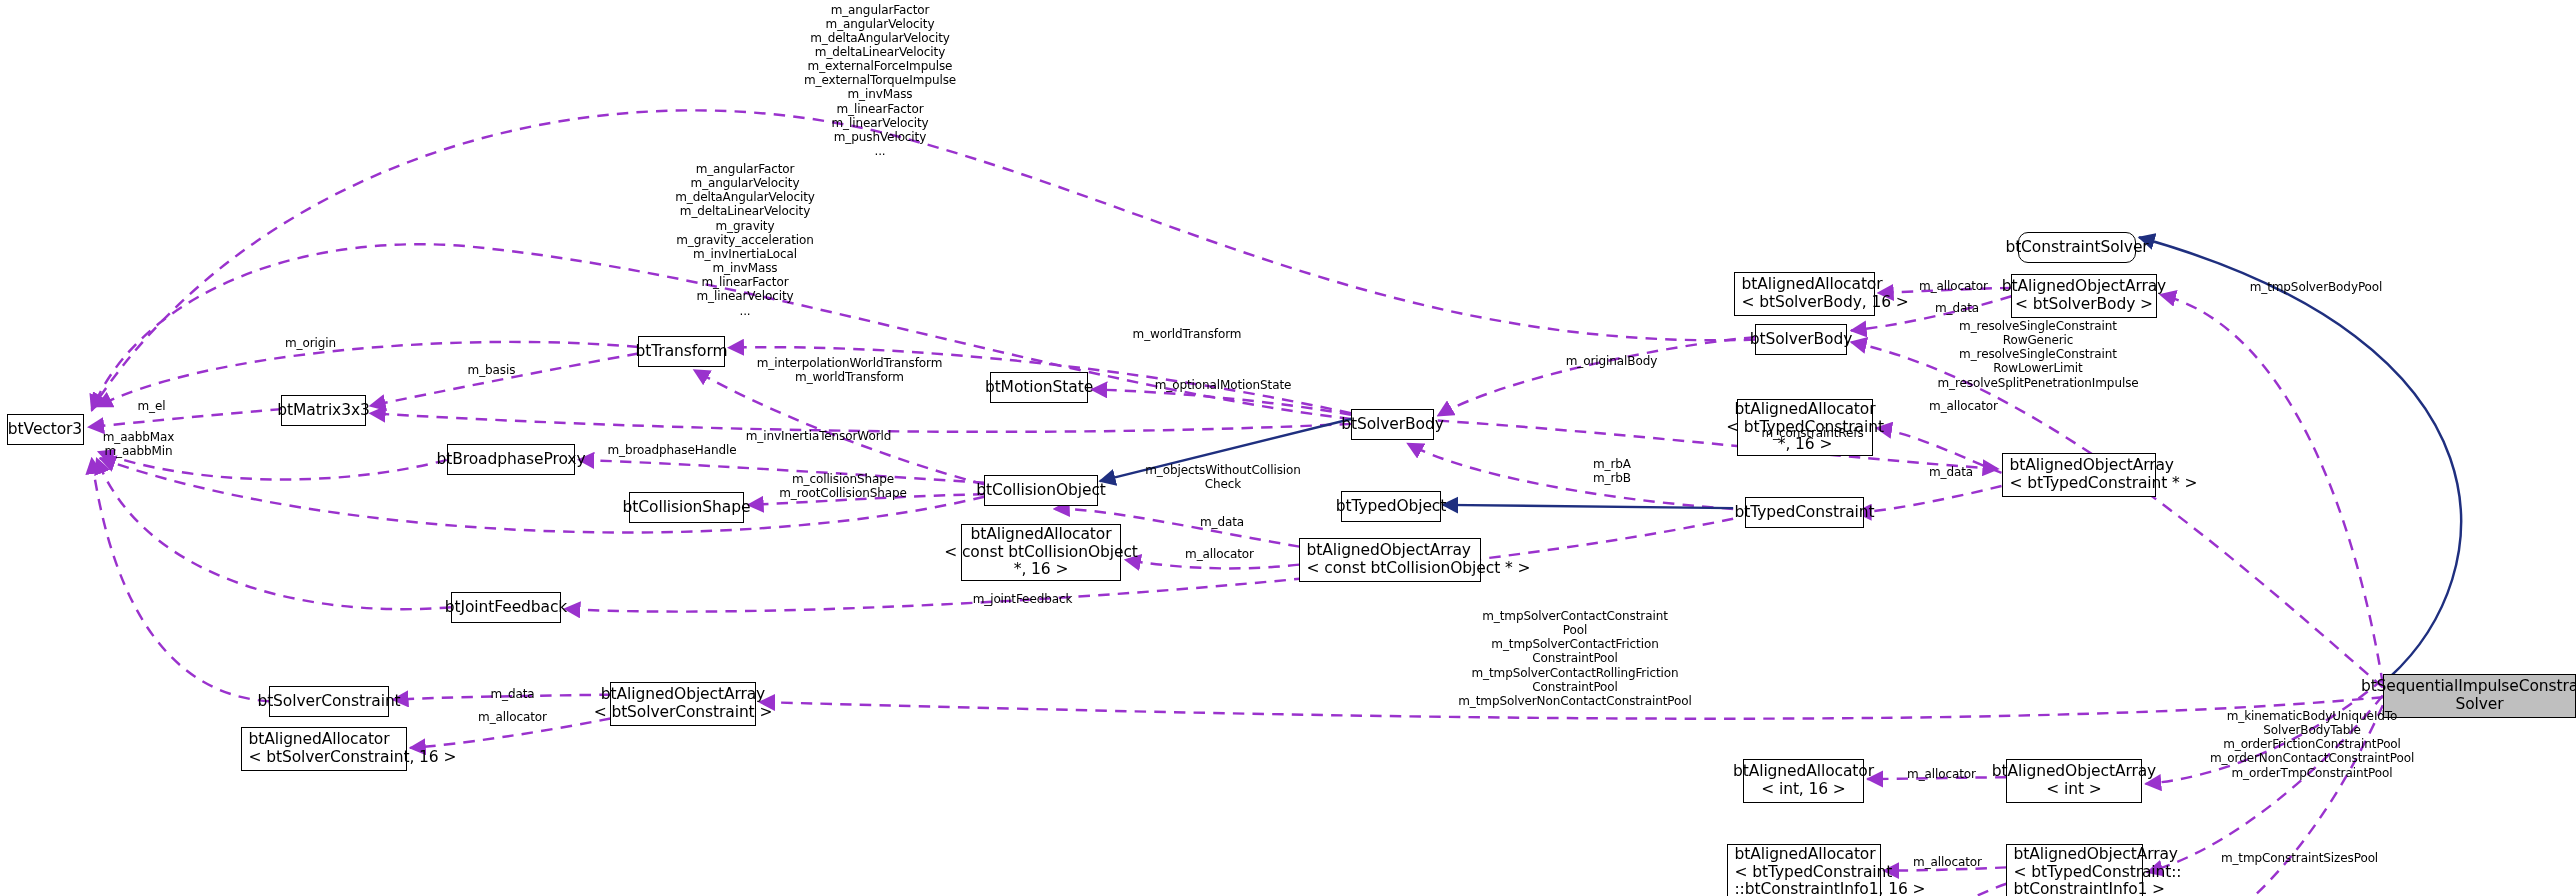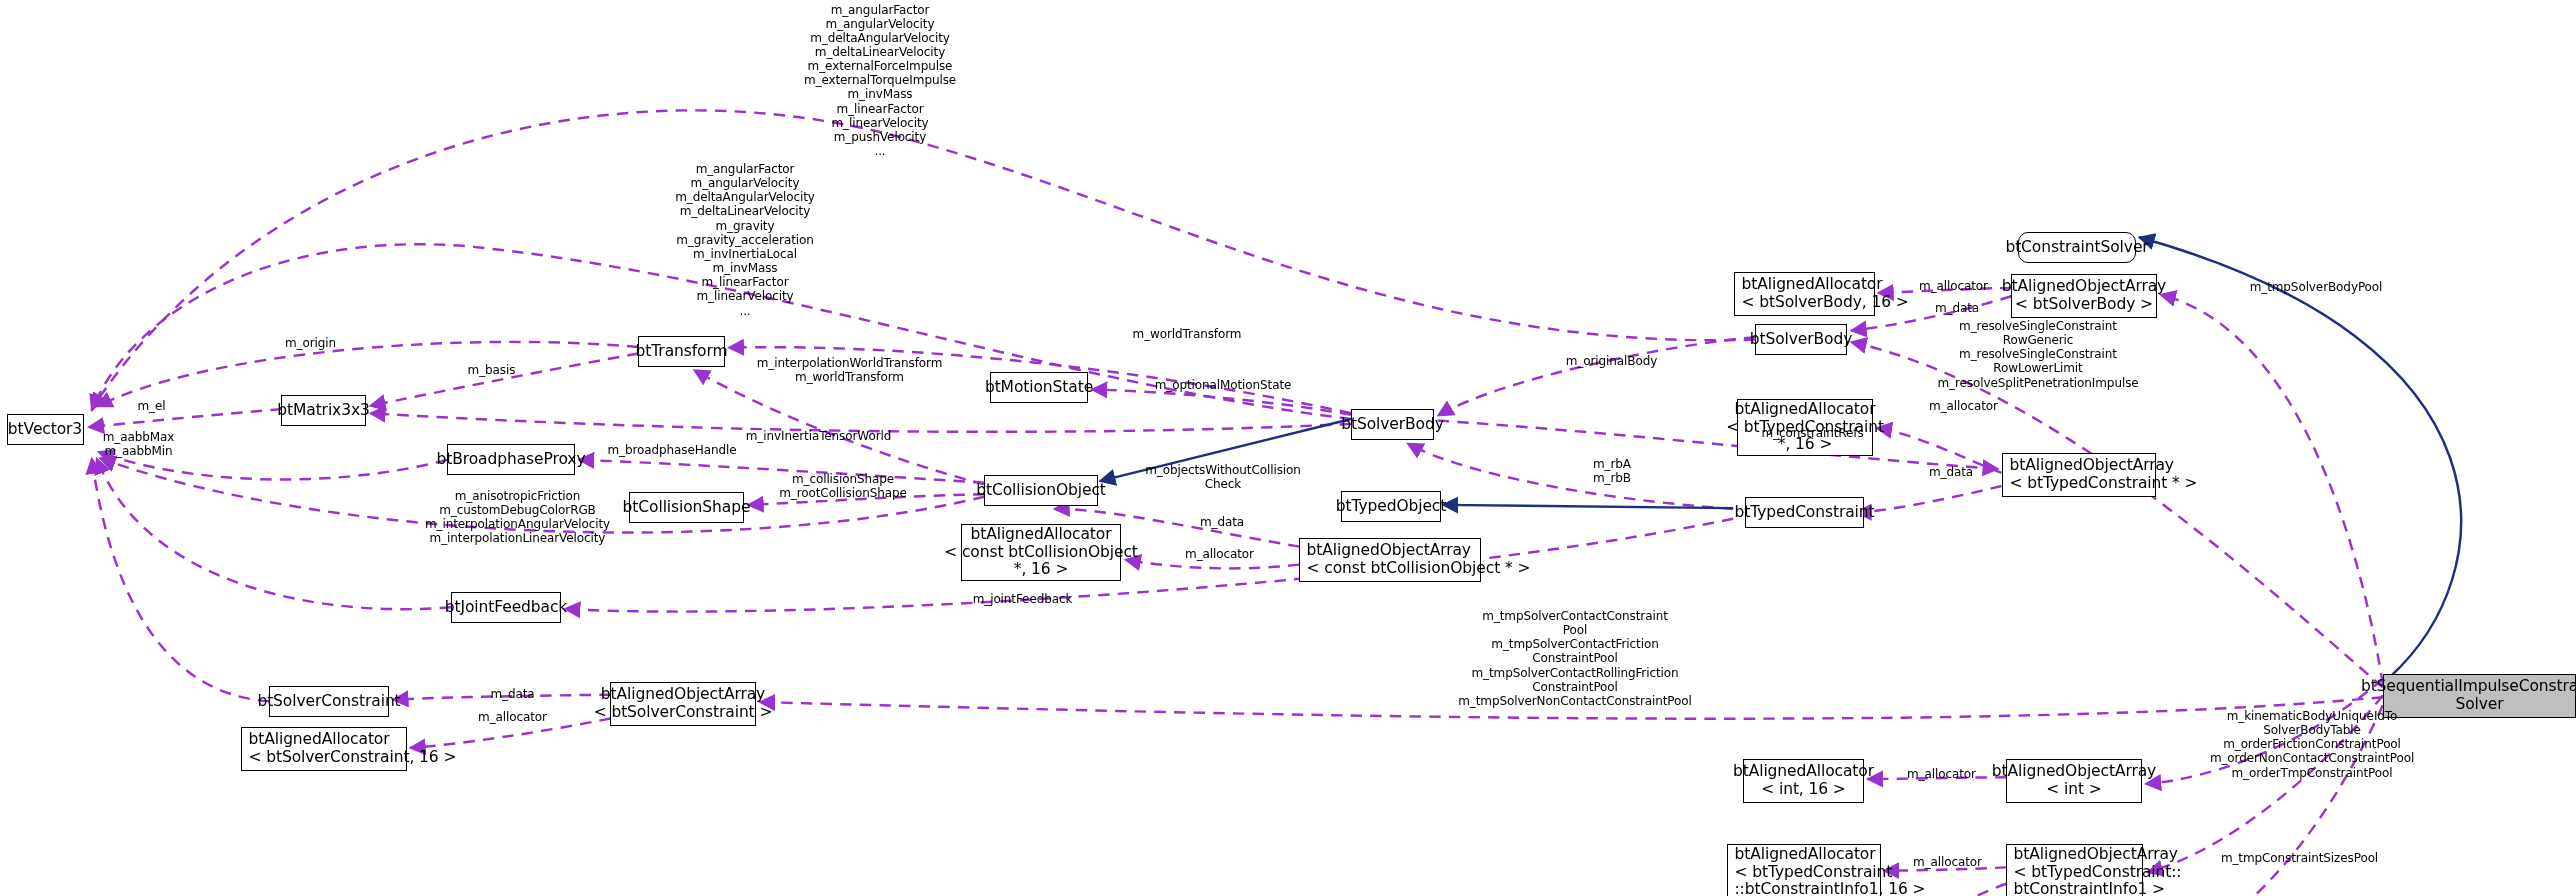--- a/index.html
+++ b/index.html
@@ -225,24 +225,20 @@
   <div class="edge-label" style="left:65px;top:430px;width:147px;">m_aabbMax
 m_aabbMin</div>
   <div class="edge-label" style="left:554px;top:443px;width:164px;margin-left:36px;">m_broadphaseHandle</div>
   <div class="edge-label" style="left:727px;top:356px;width:245px;">m_interpolationWorldTransform
 m_worldTransform</div>
   <div class="edge-label" style="left:1105px;top:327px;width:164px;">m_worldTransform</div>
   <div class="edge-label" style="left:1129px;top:378px;width:188px;">m_optionalMotionState</div>
   <div class="edge-label" style="left:712px;top:429px;width:213px;">m_invInertiaTensorWorld</div>
   <div class="edge-label" style="left:753px;top:472px;width:180px;">m_collisionShape
 m_rootCollisionShape</div>
-  <div class="edge-label" style="left:407px;top:489px;width:221px;">m_anisotropicFriction
-m_customDebugColorRGB
-m_interpolationAngularVelocity
-m_interpolationLinearVelocity</div>
   <div class="edge-label" style="left:1125px;top:463px;width:196px;">m_objectsWithoutCollision
 Check</div>
   <div class="edge-label" style="left:1169px;top:515px;width:106px;">m_data</div>
   <div class="edge-label" style="left:1154px;top:547px;width:131px;">m_allocator</div>
   <div class="edge-label" style="left:949px;top:592px;width:147px;">m_jointFeedback</div>
   <div class="edge-label" style="left:1538px;top:354px;width:147px;">m_originalBody</div>
   <div class="edge-label" style="left:1898px;top:399px;width:131px;">m_allocator</div>
   <div class="edge-label" style="left:1735px;top:426px;width:155px;">m_constraintRefs</div>
   <div class="edge-label" style="left:1559px;top:457px;width:106px;">m_rbA
 m_rbB</div>

